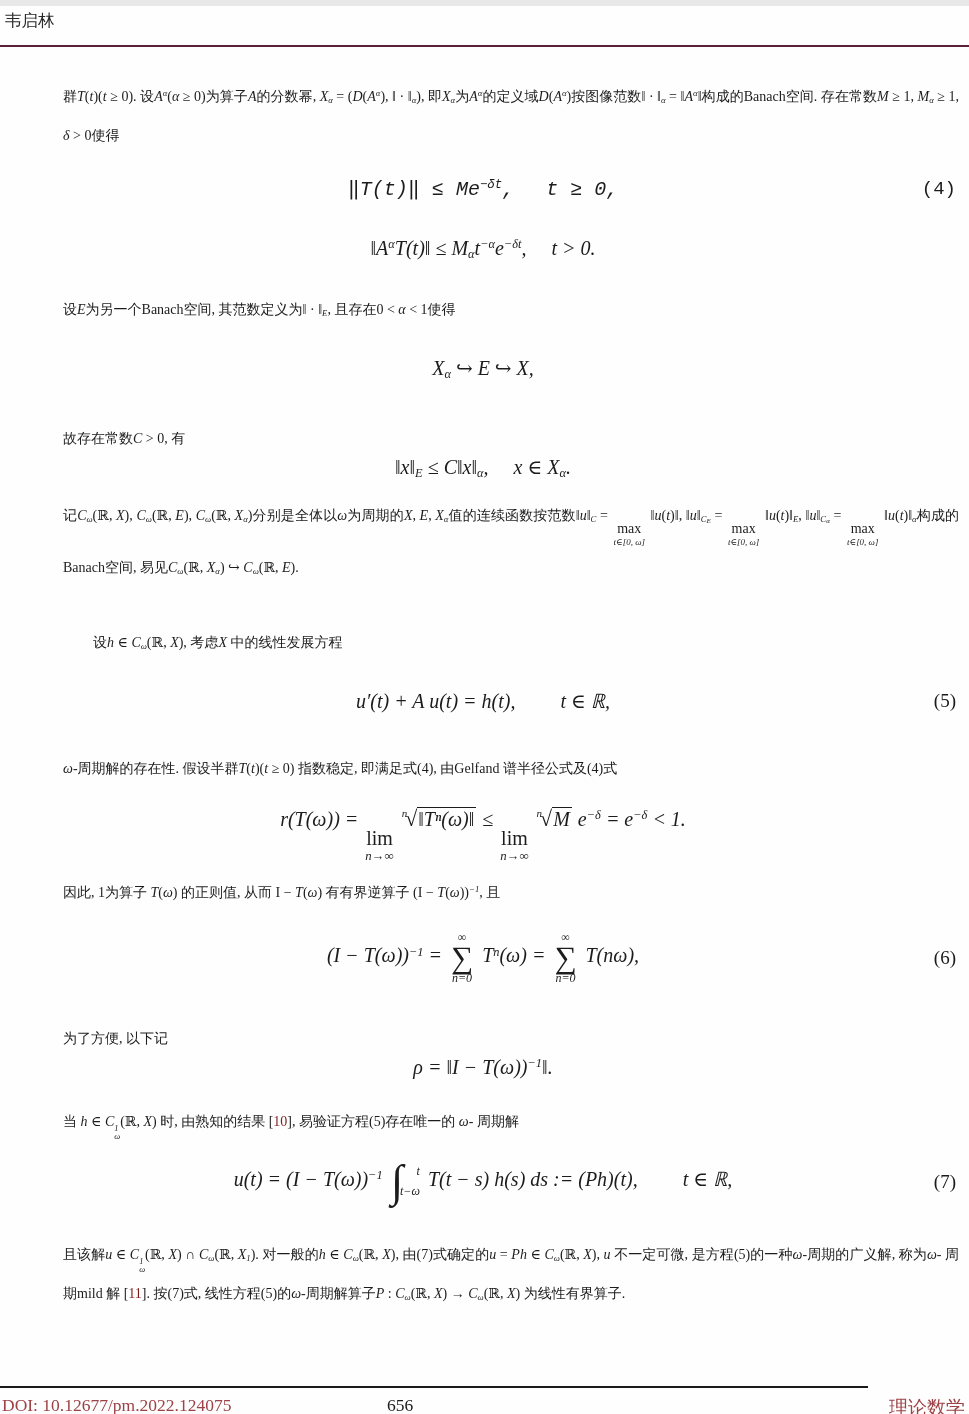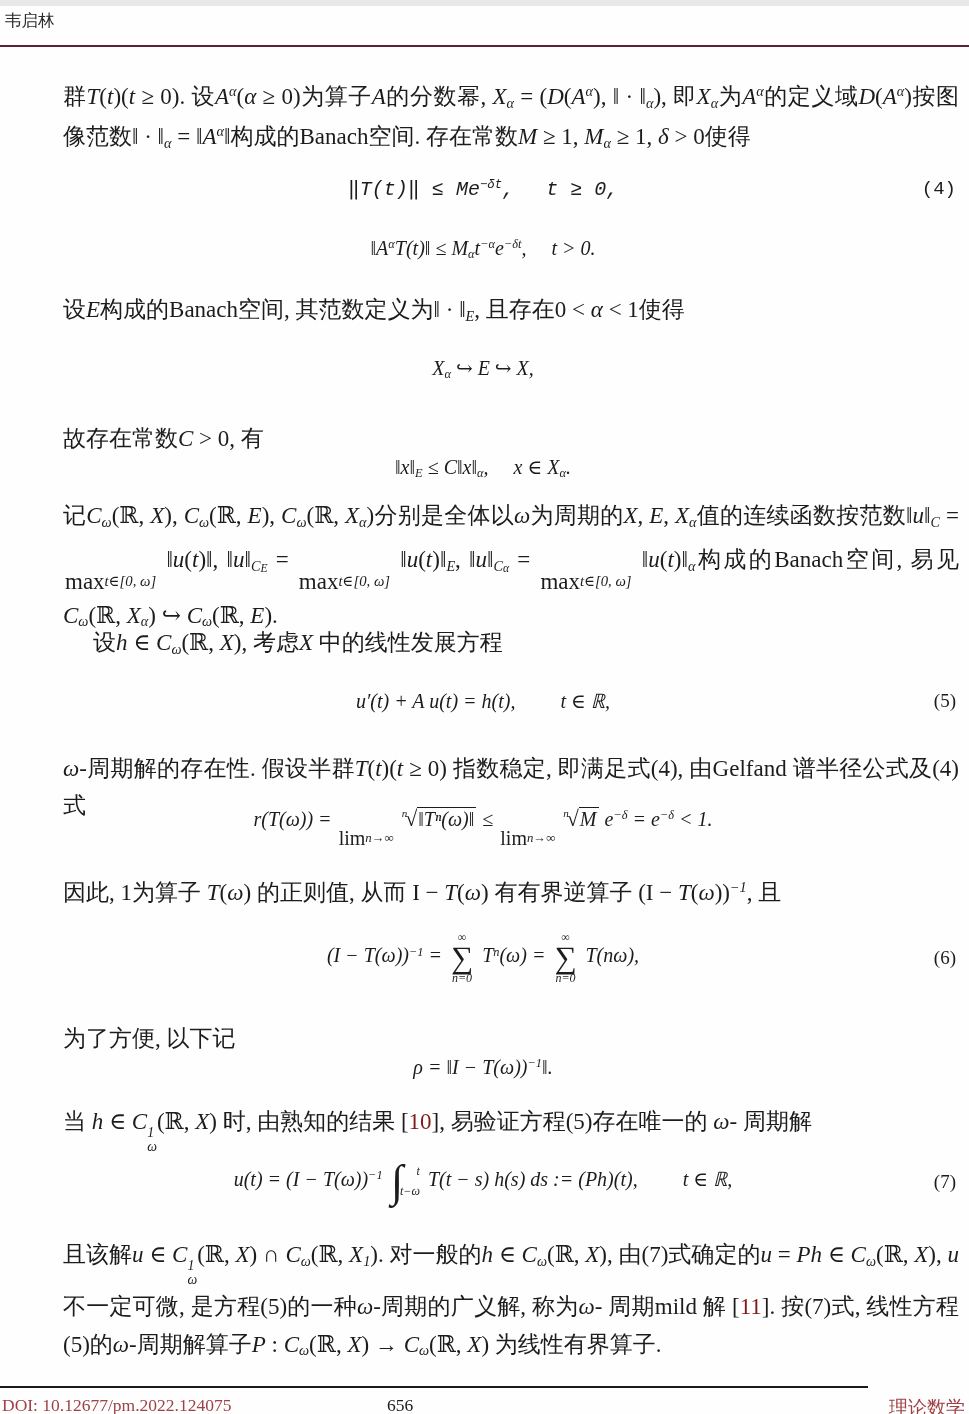--- a/index.html
+++ b/index.html
@@ -6,36 +6,36 @@
   .page{
     position:relative; width:969px; height:1414px; margin:6px auto;
     background:#fefefe; color:#1c1c1c;
     font-family:"Liberation Serif","DejaVu Serif",serif;
     overflow:hidden;
   }
   .header-author{position:absolute; top:4px; left:5px; font-size:16.5px; color:#2a2a2a;}
   .header-rule{position:absolute; top:39px; left:0; width:969px; height:2px; background:#5a2239;}
   .para{
     position:absolute; left:63px; width:896px;
-    font-size:23px; line-height:37px; text-align:justify;
+    font-size:14px; line-height:37px; text-align:justify;
   }
   .para-indent{left:93px; width:866px;}
   .eqrow{position:absolute; left:63px; width:895px;}
   .eqc{display:block; text-align:center; padding-right:55px; font-size:20px;}
   .formula{font-style:italic;}
   .eqnum{position:absolute; right:2px; top:50%; transform:translateY(-50%); font-size:19px; font-style:normal;}
   
   .mt{}
   .mv{font-style:italic;}
   .ms{font-size:0.62em; font-style:italic; position:relative; top:-0.55em;}
   .mb{font-size:0.62em; font-style:italic; position:relative; top:0.25em;}
   .mbb{font-size:0.5em; font-style:italic; position:relative; top:0.45em;}
   .mcite{color:#7f1d1d; cursor:pointer;}
   .mss{display:inline-flex; flex-direction:column; align-items:flex-start; font-size:0.6em; line-height:1.05; vertical-align:-0.55em; font-style:italic;}
-  .mu{display:inline-flex; align-items:center; line-height:1.12; vertical-align:-0.95em; margin:0 2px;}
+  .mu{display:inline-flex; flex-direction:column; align-items:center; line-height:1.12; vertical-align:-0.95em; margin:0 2px;}
   .mu-t{font-style:normal;text-align:center;}
   .mu-b{font-size:0.64em; font-style:italic;}
   .mbig{display:inline-flex; flex-direction:column; align-items:center; line-height:1; vertical-align:middle; margin:0 4px;}
   .mbig-t{font-size:0.6em; font-style:normal;}
   .mbig-s{font-size:1.55em; font-style:normal; line-height:0.95;}
   .mbig-b{font-size:0.6em; font-style:italic;}
   .mint{display:inline-flex; align-items:center; vertical-align:middle; margin:0 3px;}
   .mint-s{font-size:2.25em; font-style:normal; line-height:1;}
   .mint-l{display:inline-flex; flex-direction:column; justify-content:space-between; height:2.9em; font-size:0.6em; font-style:italic; margin-left:-3px;}
   .mint-t{align-self:flex-end;}
@@ -61,21 +61,21 @@
 
   <div class="eqrow" style="top:170px;font-family:Liberation Mono, monospace;">
     <div class="eqc formula"><span class="mt">‖T(t)‖ ≤ Me</span><span class="ms">−δt</span><span class="mt">,  t ≥ 0,</span></div>
     <div class="eqnum">(4)</div>
   </div>
 
   <div class="eqrow" style="top:231px;">
     <div class="eqc formula"><span class="mt">‖A</span><span class="ms">α</span><span class="mt">T(t)‖ ≤ M</span><span class="mb">α</span><span class="mt">t</span><span class="ms">−α</span><span class="mt">e</span><span class="ms">−δt</span><span class="mt">,  t &gt; 0.</span></div>
   </div>
 
-  <div class="para" style="top:285px;"><span class="mt">设</span><span class="mv">E</span><span class="mt">构成的Banach空间, 其范数定义为‖ · ‖</span><span class="mb">E</span><span class="mt">, 且存在0 &lt; </span><span class="mv">α</span><span class="mt"> &lt; 1使得</span></div>
+  <div class="para" style="top:285px;"><span class="mt">设</span><span class="mv">E</span><span class="mt">为另一个Banach空间, 其范数定义为‖ · ‖</span><span class="mb">E</span><span class="mt">, 且存在0 &lt; </span><span class="mv">α</span><span class="mt"> &lt; 1使得</span></div>
 
   <div class="eqrow" style="top:350px;">
     <div class="eqc formula"><span class="mt">X</span><span class="mb">α</span><span class="mt"> ↪ E ↪ X,</span></div>
   </div>
 
   <div class="para" style="top:414px;"><span class="mt">故存在常数</span><span class="mv">C</span><span class="mt"> &gt; 0, 有</span></div>
 
   <div class="eqrow" style="top:449px;">
     <div class="eqc formula"><span class="mt">‖x‖</span><span class="mb">E</span><span class="mt"> ≤ C‖x‖</span><span class="mb">α</span><span class="mt">,  x ∈ X</span><span class="mb">α</span><span class="mt">.</span></div>
   </div>

